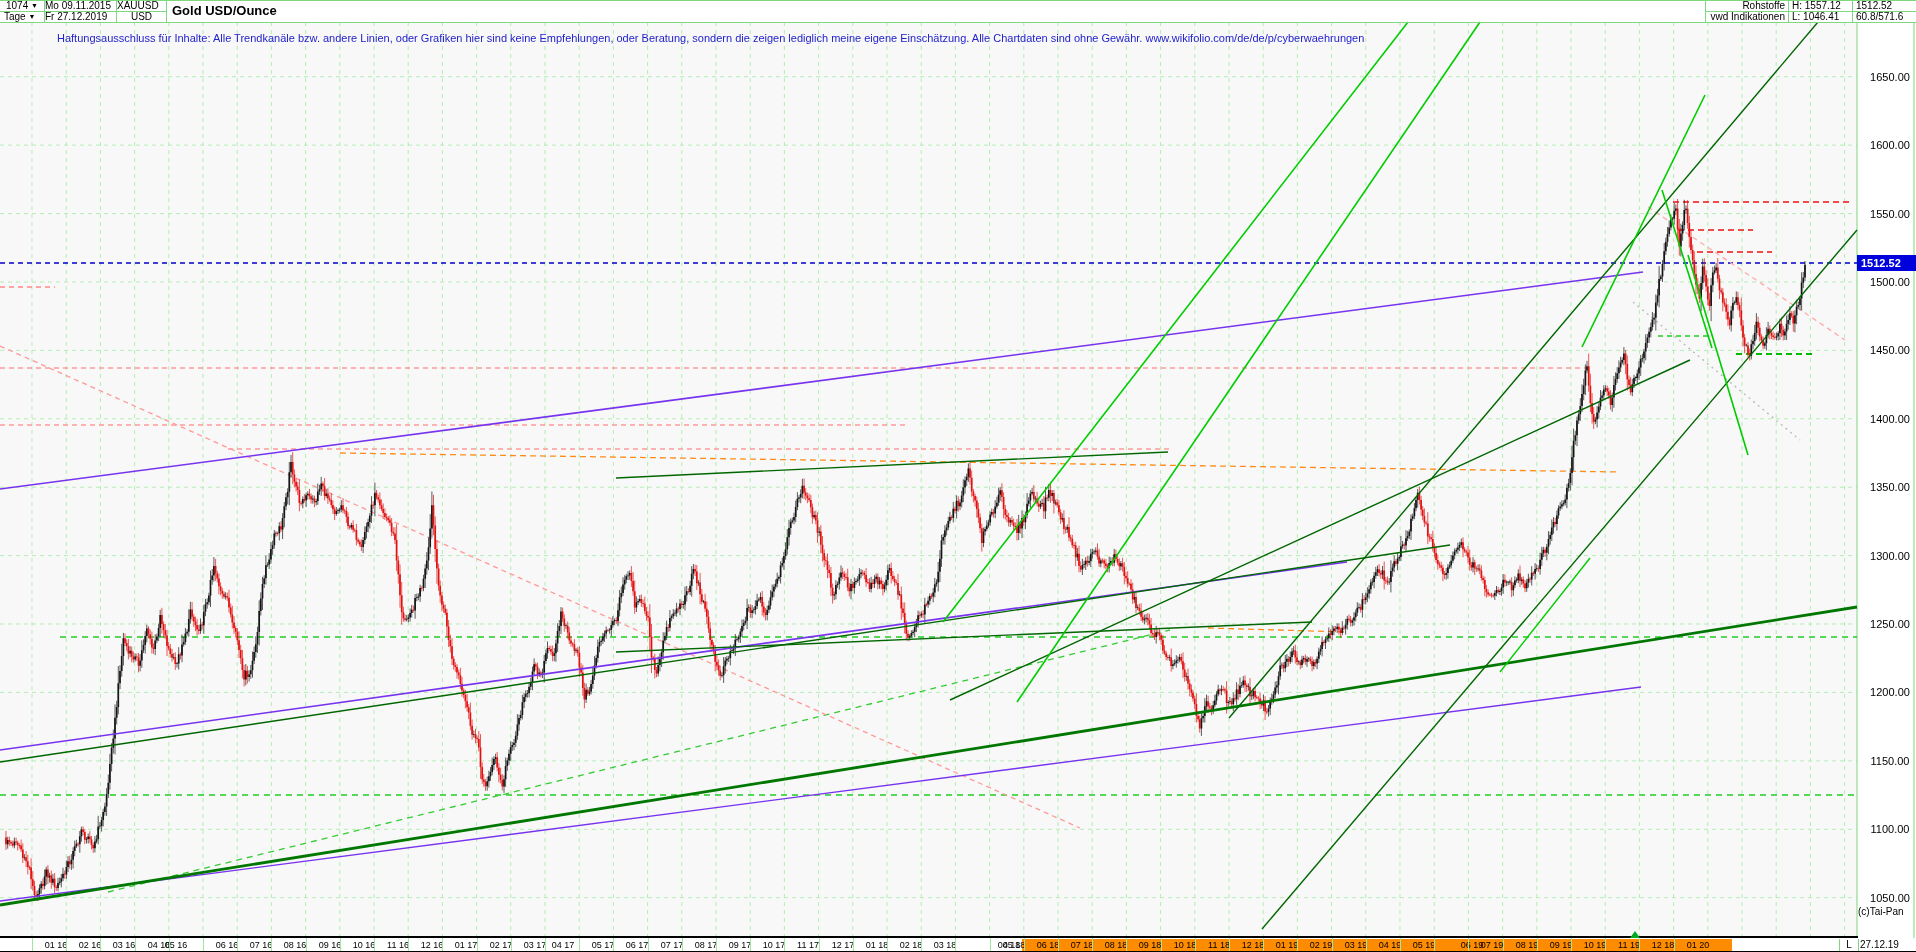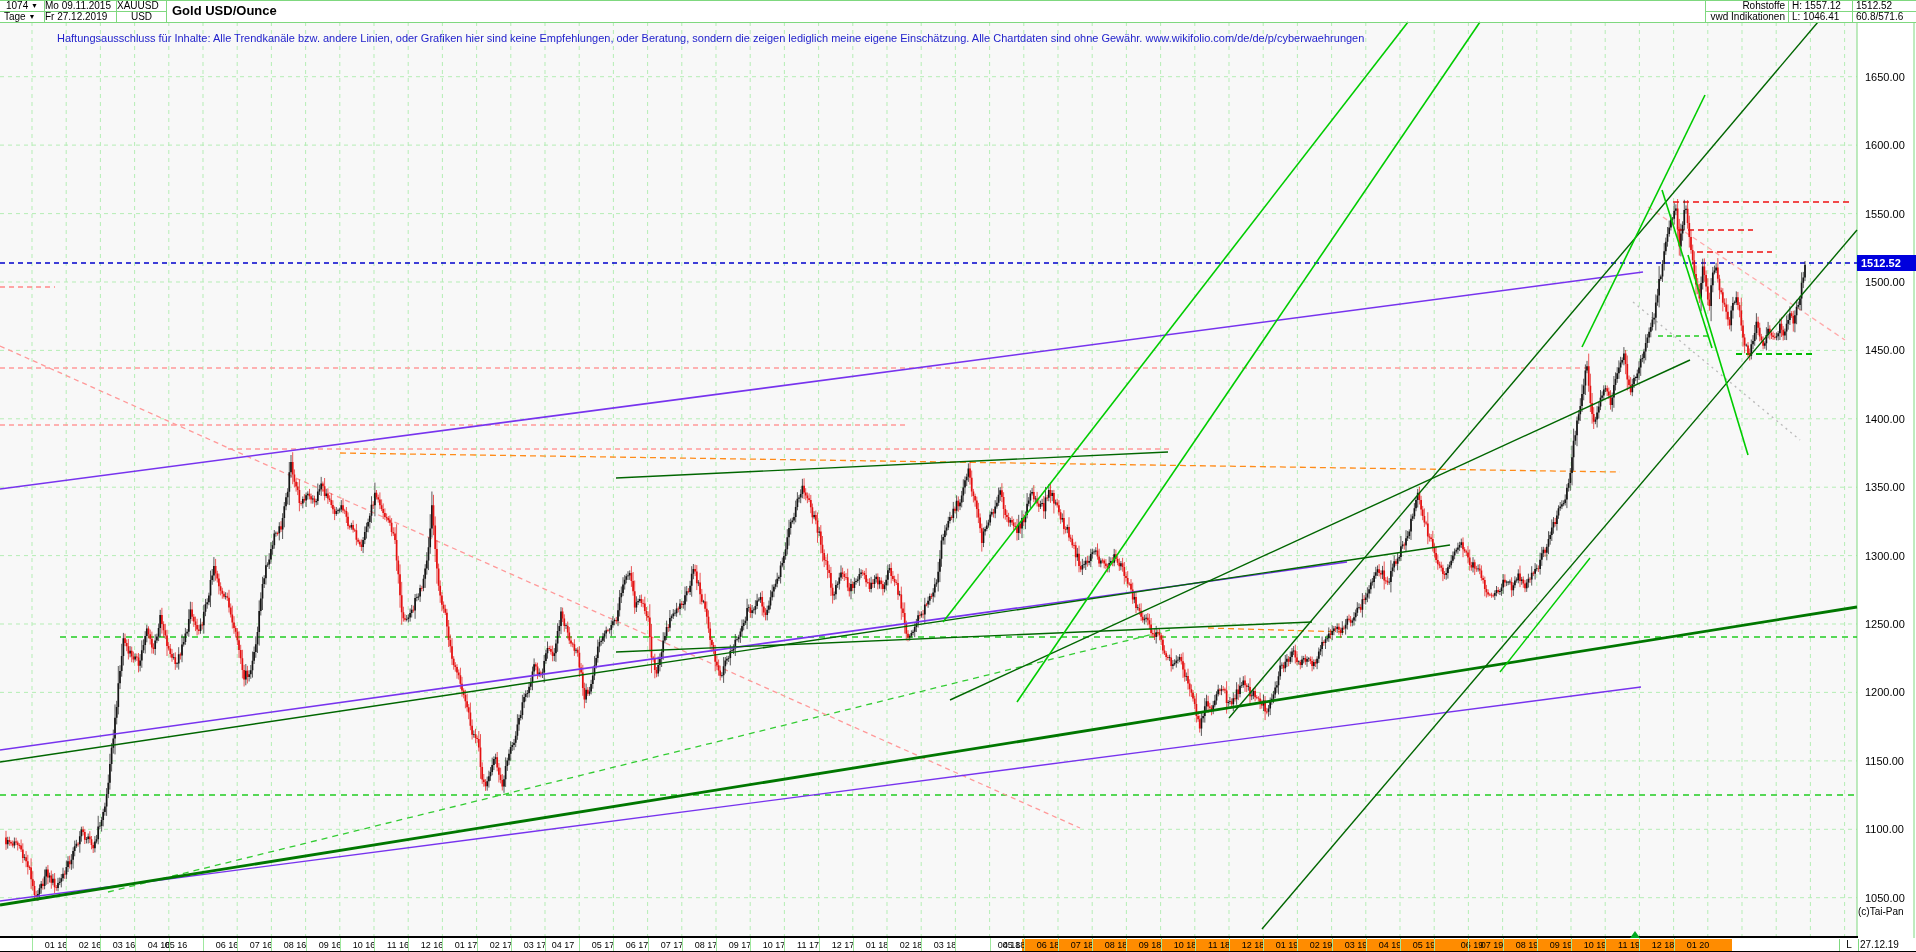--- a/index.html
+++ b/index.html
@@ -8,21 +8,21 @@
   .hdr-cell{position:absolute;height:11px;line-height:11px;font-size:10px;color:#000;
             white-space:nowrap;overflow:hidden;background:#fff;}
   .vline{position:absolute;width:1px;background:#7fd87f;}
   .hline{position:absolute;height:1px;background:#7fd87f;}
   #title{position:absolute;left:172px;top:0;height:22px;line-height:22px;
          font-size:13px;font-weight:bold;color:#000;background:#fff;padding-right:8px;}
   #disclaimer{position:absolute;left:57px;top:32px;font-size:11px;color:#2222cc;white-space:nowrap;}
   #badge{position:absolute;left:1857px;top:255px;width:59px;height:16px;background:#0000dd;
          color:#fff;font-size:11px;font-weight:bold;line-height:16px;padding-left:4px;z-index:6;}
   .ylab{position:absolute;left:1865px;width:50px;height:12px;line-height:12px;
-        font-size:11px;color:#000;text-align:left;}
+        font-size:11px;color:#000;text-align:center;}
   #footer{position:absolute;left:0;top:938px;width:1916px;height:14px;background:#fff;}
   #oband{position:absolute;left:1022px;top:1px;width:710px;height:12px;background:#ff8c00;}
   .mlab{position:absolute;top:1px;height:12px;line-height:12px;font-size:9px;color:#000;
         transform:translateX(-50%);white-space:pre;}
   .ftick{position:absolute;top:0;width:1px;height:13px;background:#9fe89f;}
   #copyright{position:absolute;left:1858px;top:906px;width:58px;font-size:10px;color:#000;}
   #lcell{position:absolute;left:1839px;top:939px;width:18px;height:12px;line-height:12px;
          font-size:10px;color:#000;text-align:center;border-left:1px solid #7fd87f;border-right:1px solid #7fd87f;}
   #lastdate{position:absolute;left:1860px;top:939px;width:56px;height:12px;line-height:12px;font-size:10px;color:#000;}
   #marker{position:absolute;left:1630px;top:931px;width:0;height:0;z-index:5;

